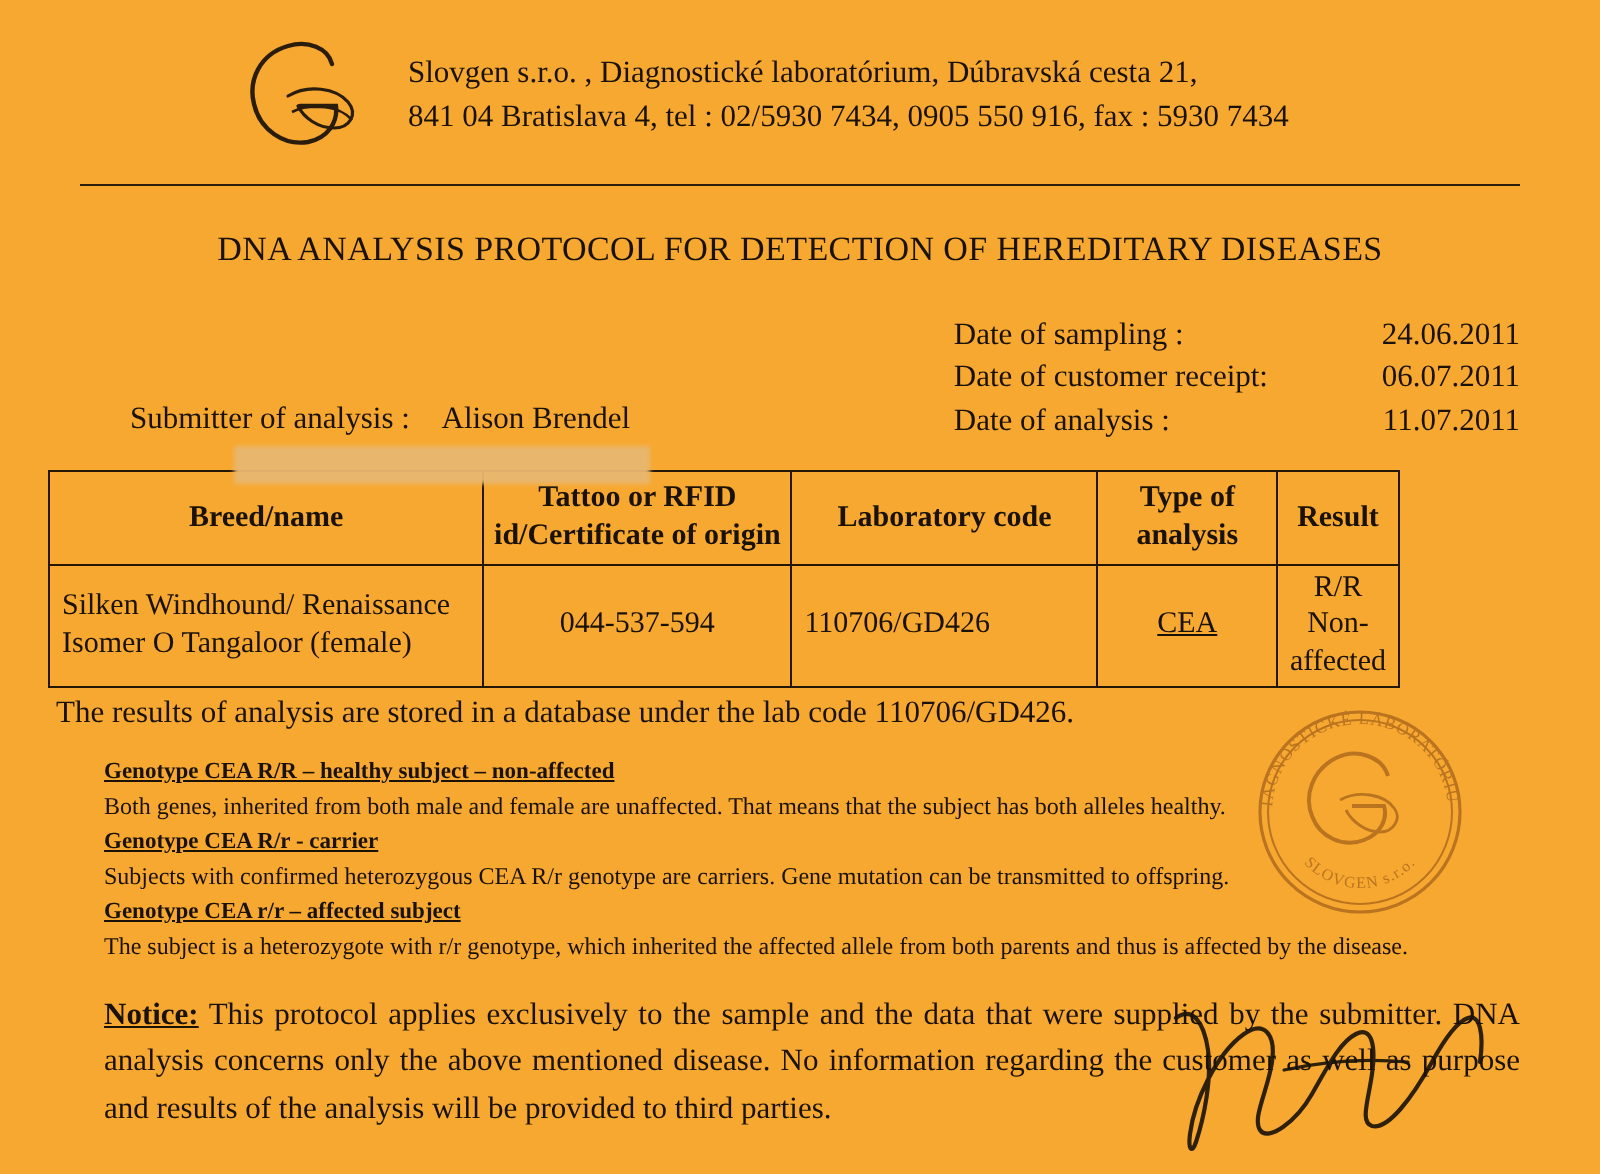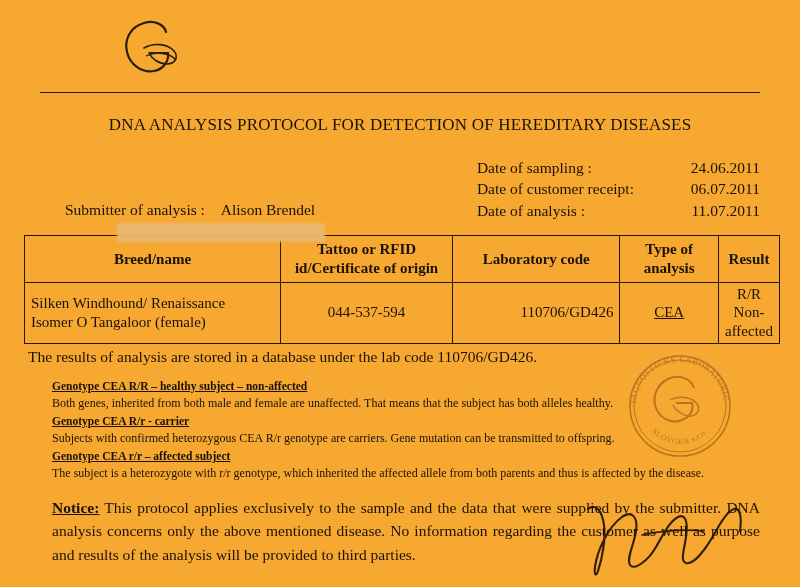--- a/index.html
+++ b/index.html
@@ -98,21 +98,21 @@
   .date-label {
     padding-right: 40px;
   }
   .date-value {
     min-width: 86px;
     text-align: right;
   }
 
   
   table.results {
-    width: 756px;
+    width: 676px;
     margin: 14px 0 0 24px;
     border-collapse: collapse;
     font-size: 15px;
   }
   table.results th,
   table.results td {
     border: 1px solid #241805;
     padding: 2px 6px;
     vertical-align: middle;
   }
@@ -128,21 +128,21 @@
     line-height: 1.25;
     width: 245px;
   }
   td.tattoo {
     text-align: center;
     vertical-align: top;
     padding-top: 3px;
     width: 160px;
   }
   td.labcode {
-    text-align: right;
+    text-align: left;
     width: 155px;
   }
   td.type {
     text-align: center;
     width: 86px;
     text-decoration: underline;
   }
   td.result {
     text-align: center;
     line-height: 1.25;
@@ -216,20 +216,24 @@
 
 <div class="page">
 
   <div class="header">
     <div class="logo">
       <svg viewBox="0 0 70 62" width="70" height="62" aria-hidden="true">
         <path d="M46 14 C44 6, 34 2, 24 5 C10 9, 4 22, 7 34 C10 47, 22 55, 34 53 C44 51, 49 43, 48 35 L30 35" fill="none" stroke="#2a1d0c" stroke-width="2.2" stroke-linecap="round"></path>
         <path d="M24 30 C34 24, 48 26, 54 33 C59 39, 55 46, 47 46 C39 46, 32 41, 29 35" fill="none" stroke="#2a1d0c" stroke-width="1.6" stroke-linecap="round"></path>
         <path d="M26 38 C36 33, 50 35, 56 42" fill="none" stroke="#2a1d0c" stroke-width="1.3"></path>
       </svg>
+    </div>
+    <div class="header-text">
+      <div class="header-line">Slovgen s.r.o. , Diagnostické laboratórium, Dúbravská cesta 21,</div>
+      <div class="header-line">841 04 Bratislava 4, tel : 02/5930 7434, 0905 550 916, fax : 5930 7434</div>
     </div>
   </div>
 
   <div class="rule"></div>
 
   <div class="doc-title">DNA ANALYSIS PROTOCOL FOR DETECTION OF HEREDITARY DISEASES</div>
 
   <div class="meta">
     <div class="meta-left">
       <div class="submitter-row">

